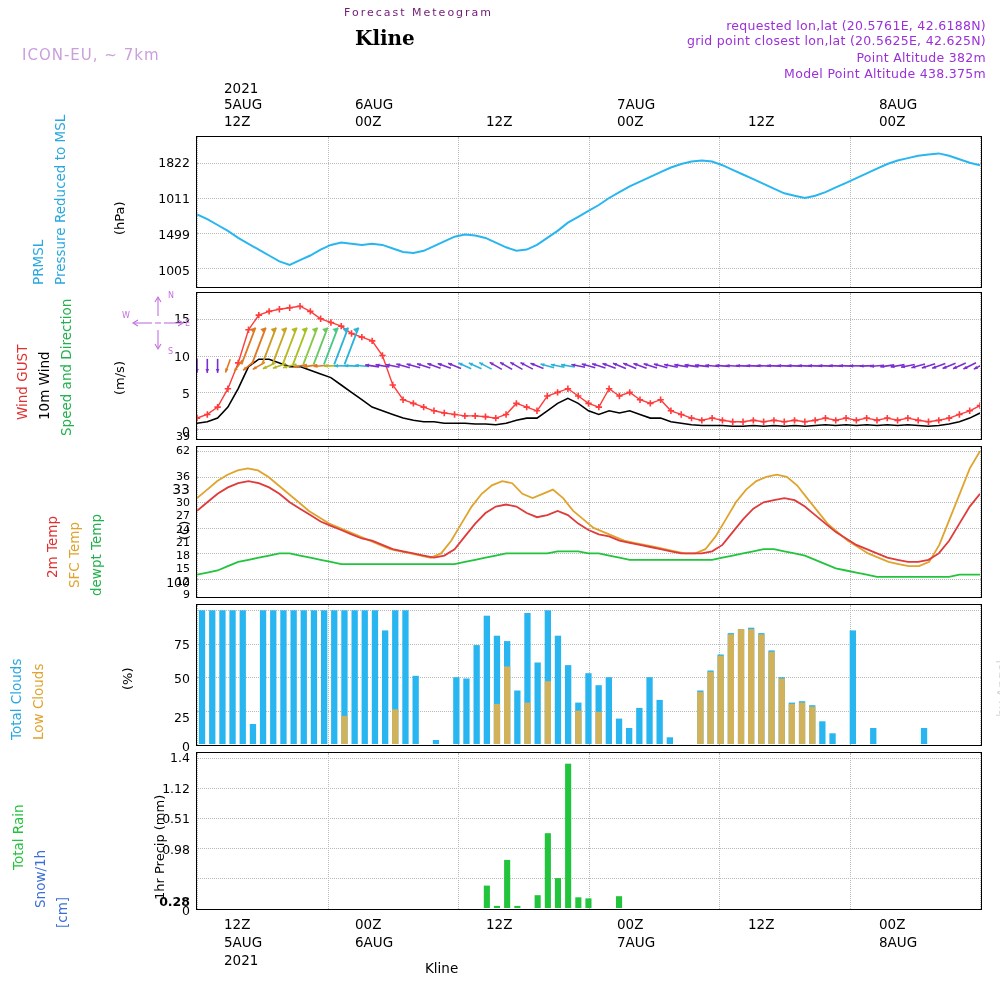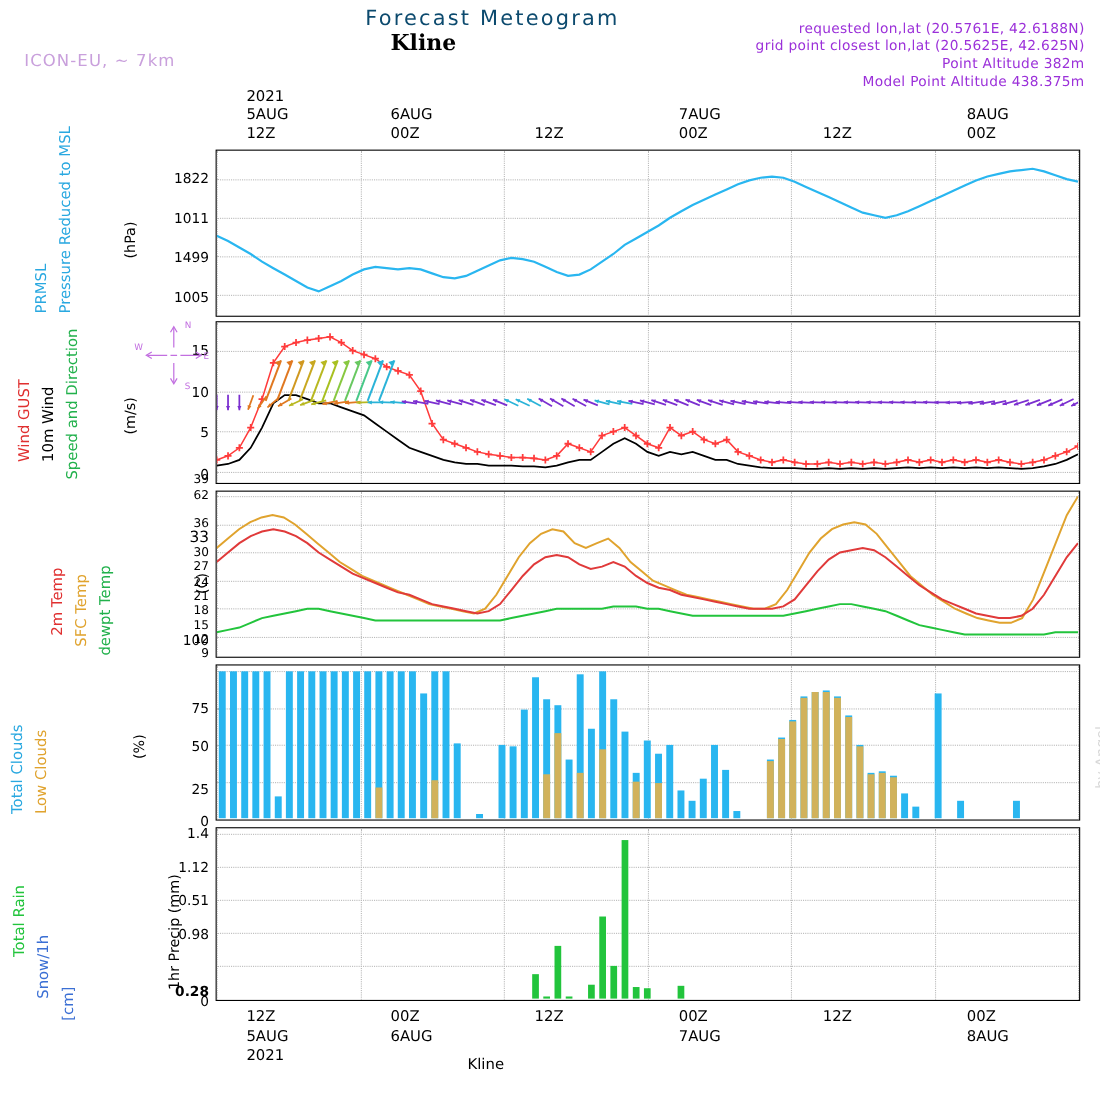--- a/index.html
+++ b/index.html
@@ -5,21 +5,21 @@
   html,body{margin:0;padding:0;}
   body{
     width:1000px;height:1000px;background:#ffffff;
     font-family:"DejaVu Sans", sans-serif;
     position:relative;overflow:hidden;
   }
   .abs{position:absolute;}
   .nowrap{white-space:nowrap;}
 
   
-  #hdr-forecast{left:332px;top:6px;font-size:19px;color:#0c4a6e;letter-spacing:2px;}
+  #hdr-forecast{left:344px;top:6px;font-size:11px;color:#701a75;letter-spacing:2px;}
   #hdr-title{left:355px;top:26px;font-size:20px;font-weight:bold;color:#000;font-family:"DejaVu Serif",serif;}
   #hdr-model{left:22px;top:46px;font-size:15px;color:#c9a0dc;letter-spacing:1px;}
   .hdr-r{right:14px;font-size:12.5px;color:#9b30d9;text-align:right;letter-spacing:.3px;}
   #hdr-r1{top:18px;}
   #hdr-r2{top:33px;}
   #hdr-r3{top:50px;}
   #hdr-r4{top:66px;}
 
   
   .toplab{font-size:13.5px;color:#000;font-family:"DejaVu Sans",sans-serif;}

